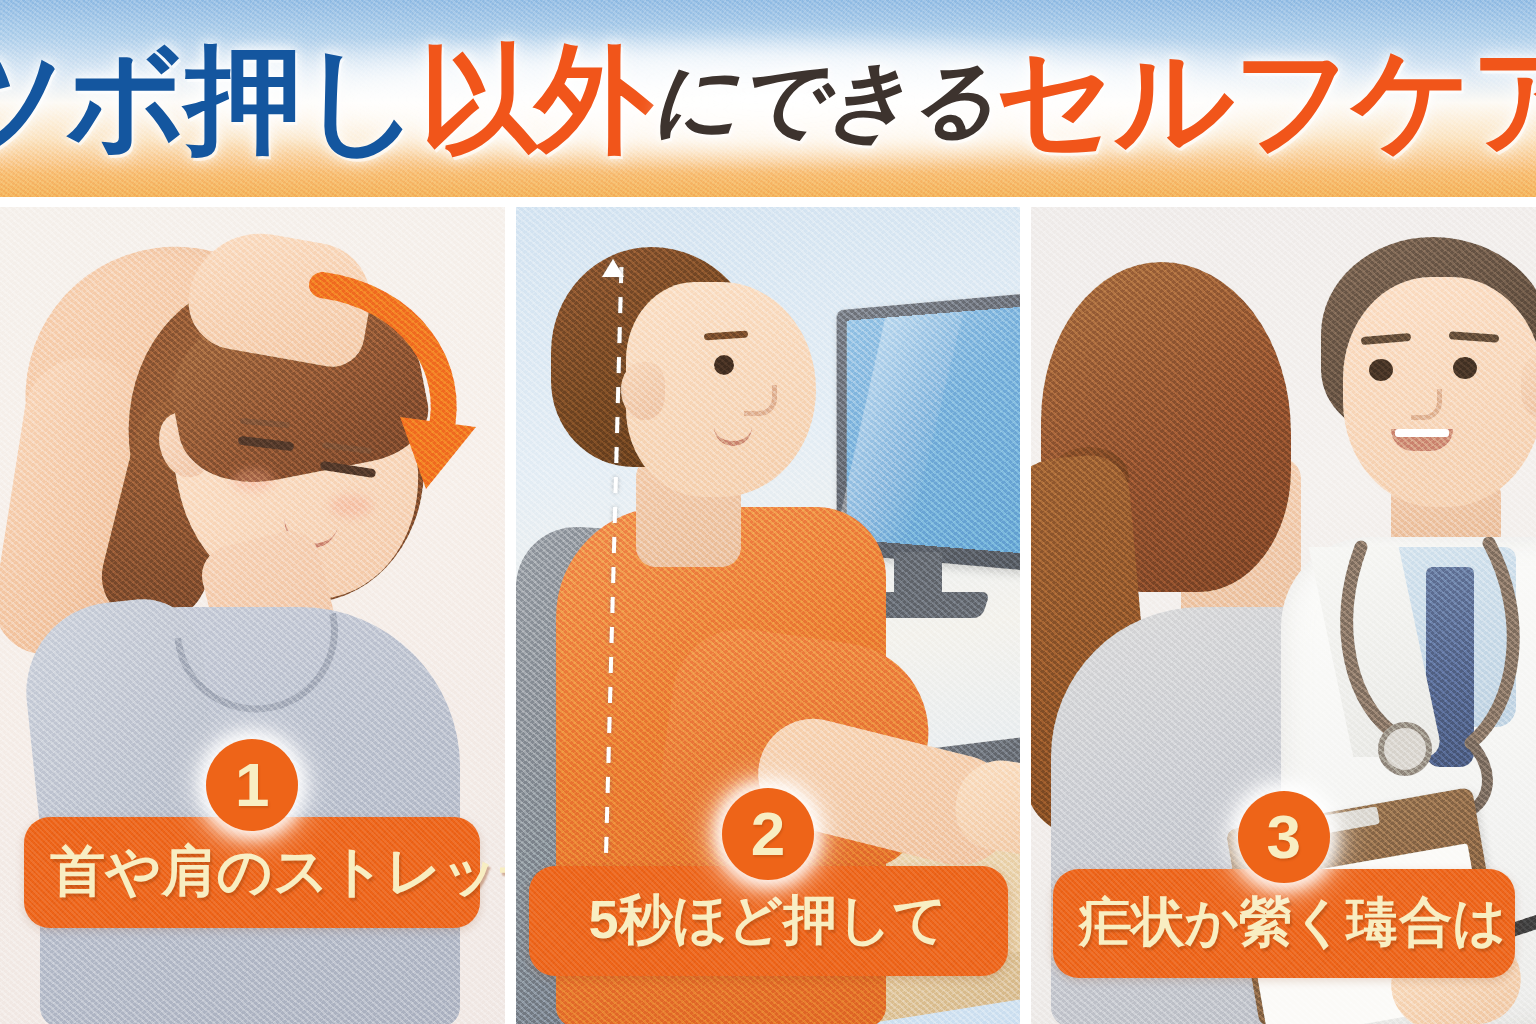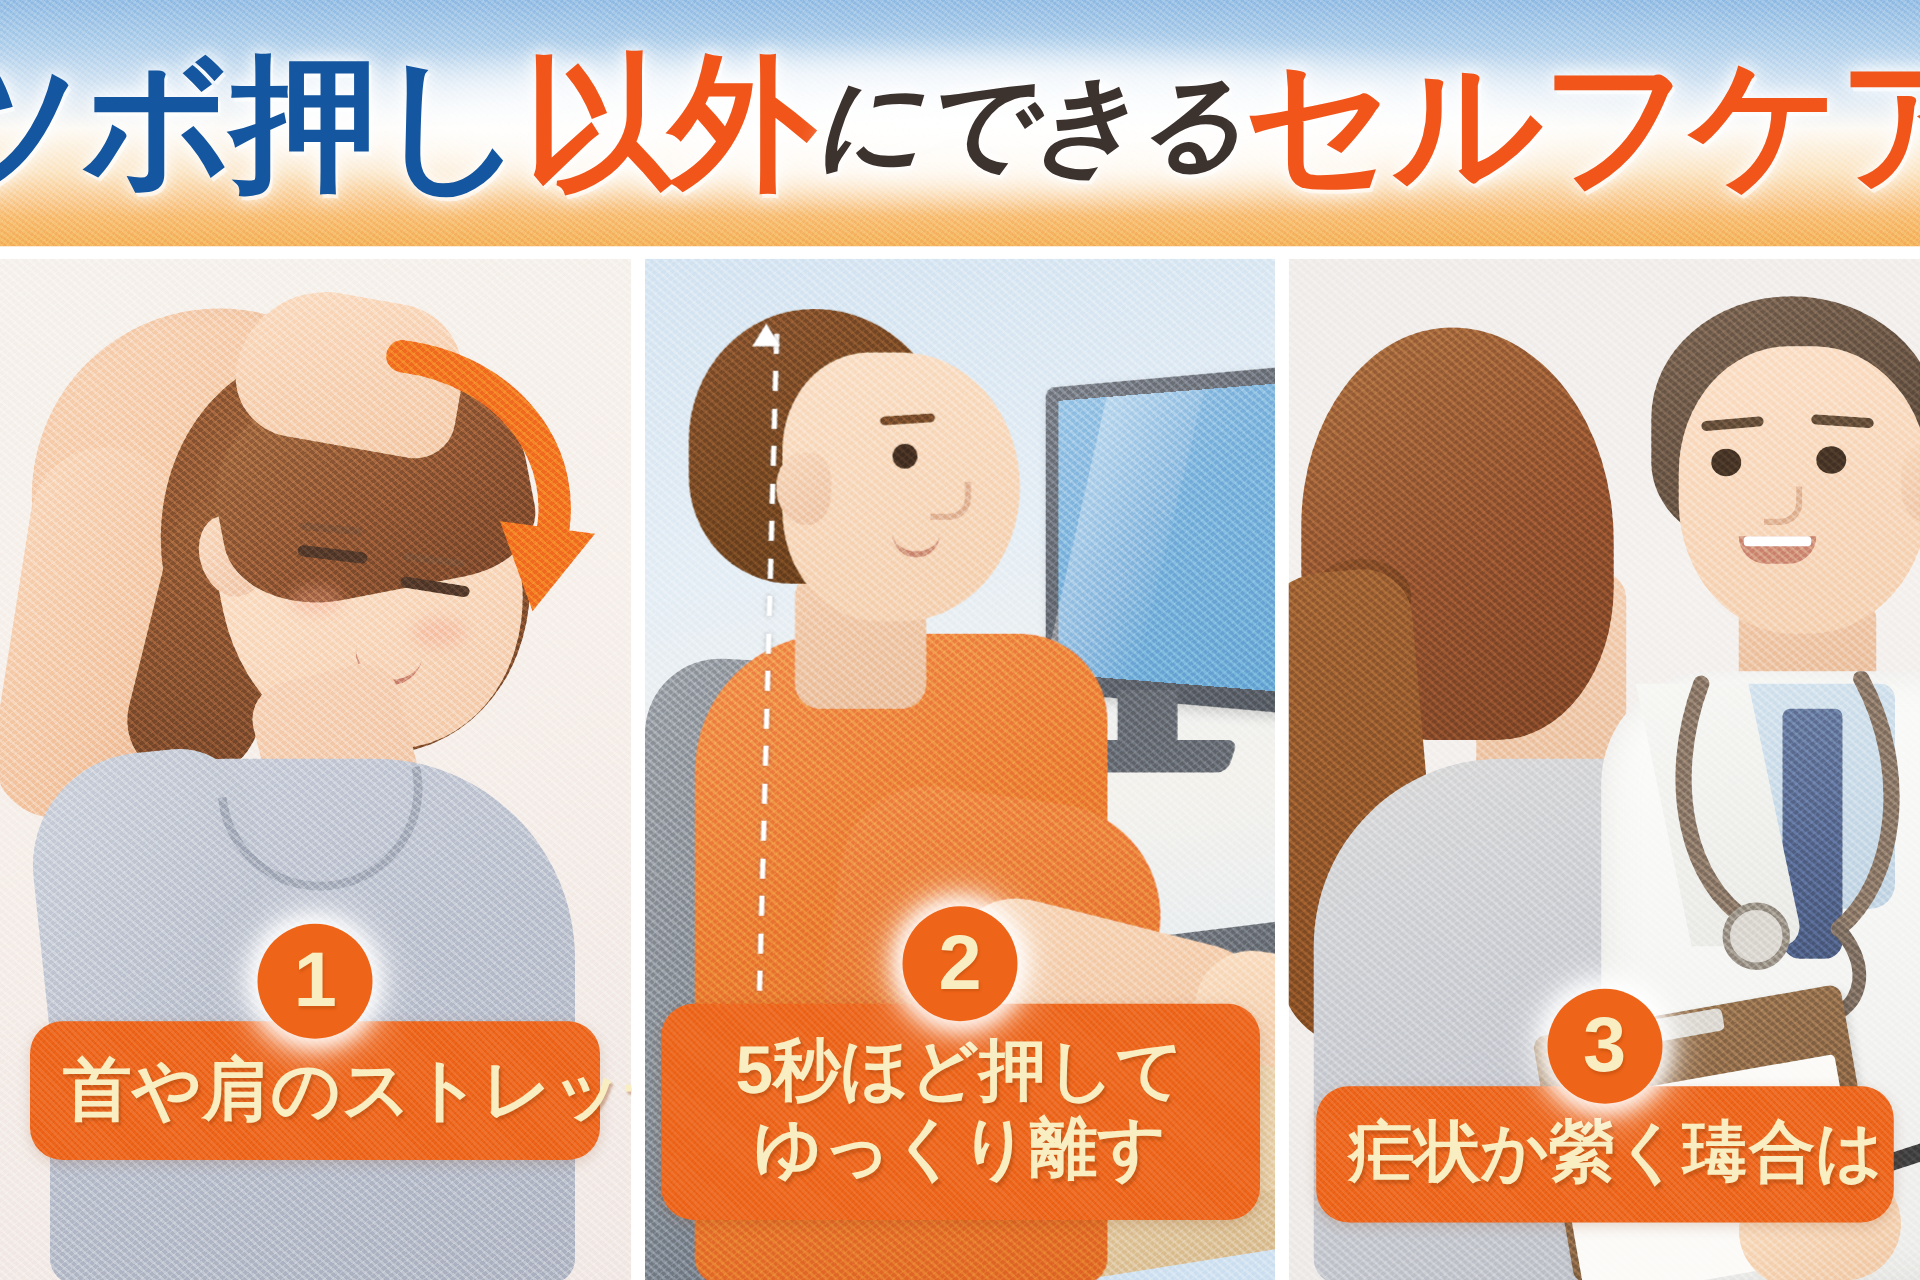--- a/index.html
+++ b/index.html
@@ -498,21 +498,20 @@
         <div class="sh dashtip"></div>
       </div>
       <div class="paper"></div>
       <div class="cap-wrap">
         <div class="badge">
           <span>2</span>
         </div>
         <div class="capbox">
           <div class="grain2"></div>
           <div class="capline">5秒ほど押して</div>
-          <div class="capline">ゆっくり離す</div>
         </div>
       </div>
     </div>
 
     <div class="panel p3">
       <div class="bg"></div>
       <div class="art">
         <div class="sh d-pneck"></div>
         <div class="sh d-pear"></div>
         <div class="sh d-phair"></div>

